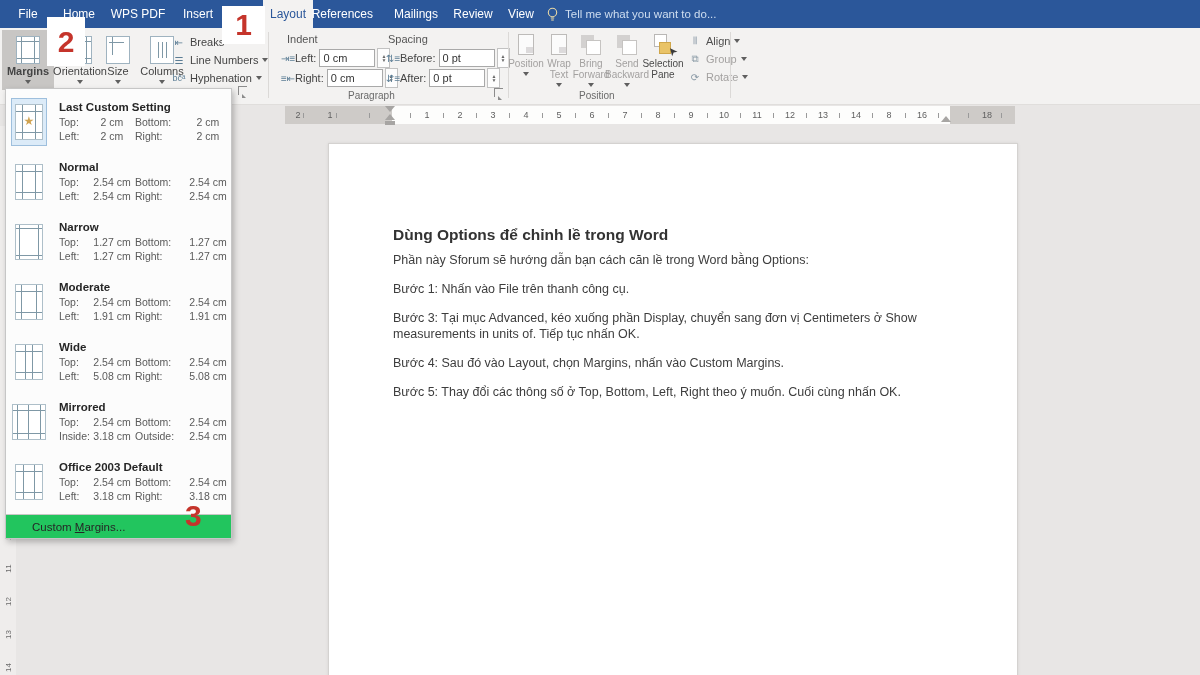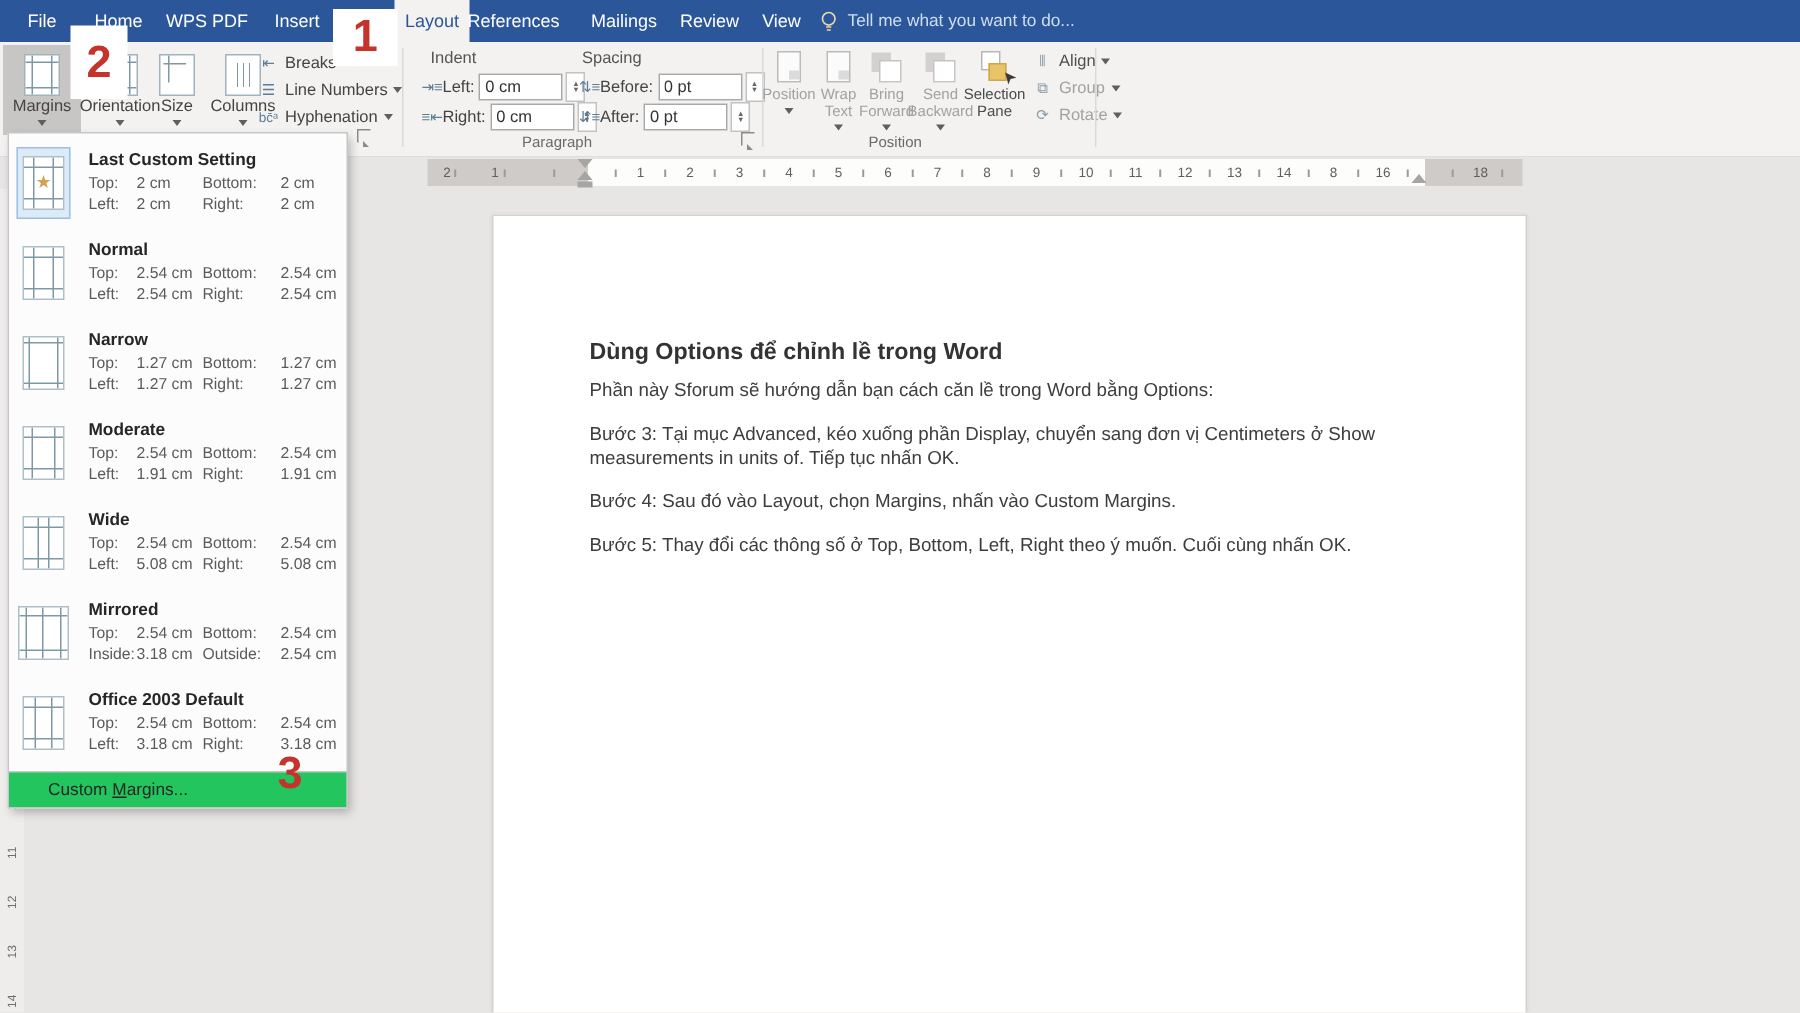--- a/index.html
+++ b/index.html
@@ -114,21 +114,21 @@
       background-image:linear-gradient(#7f98a6,#7f98a6),linear-gradient(#7f98a6,#7f98a6),
                        linear-gradient(#7f98a6,#7f98a6),linear-gradient(#7f98a6,#7f98a6),
                        linear-gradient(#7f98a6,#7f98a6);
       background-size:1px 100%,1px 100%,100% 1px,100% 1px,1px 100%;
       background-position:4px 0,27px 0,0 5px,0 28px,15px 0;}
   .mitem.icon-last .mi::after{content:"★";position:absolute;left:50%;top:50%;
       transform:translate(-50%,-55%);color:#d0a351;font-size:12px;}
   .mtxt{margin-left:12px;}
   .mname{display:block;font-size:11.5px;font-weight:bold;color:#262626;margin-bottom:2px;}
   .mrow{display:grid;grid-template-columns:32px 44px 52px 44px;font-size:10.5px;color:#5a5a5a;line-height:14px;}
-  .mrow .mv{text-align:left;padding-right:2px;}
+  .mrow .mv{text-align:center;padding-right:2px;}
   .cmrow{height:23px;margin-top:2px;border-top:1px solid #c9c7c5;background:#22c55e;
          display:flex;align-items:center;font-size:11.5px;color:#262626;cursor:default;}
   .cmrow span{margin-left:26px;}
   
   .annbox{position:absolute;background:#fff;z-index:20;display:flex;align-items:center;justify-content:center;}
   .annnum{font-size:30px;font-weight:bold;z-index:21;line-height:1;}
   
   .bulb{width:13px;height:15px;}
 </style>
 </head>
@@ -150,21 +150,21 @@
   <svg class="bulb" viewBox="0 0 13 15">
     <circle cx="6.5" cy="5.5" r="4.2" fill="none" stroke="#e9d9a6" stroke-width="1.1"></circle>
     <line x1="4.8" y1="11" x2="8.2" y2="11" stroke="#e9d9a6" stroke-width="1.1"></line>
     <line x1="5.2" y1="13" x2="7.8" y2="13" stroke="#e9d9a6" stroke-width="1.1"></line>
   </svg>
   <span>Tell me what you want to do...</span>
 </div>
 
 <div class="ribbon">
 
-  <div class="bigbtn pressed" style="left:2px;width:52px;">
+  <div class="bigbtn pressed" style="left:2px;width:52px;font-weight:bold;">
     <span class="pgicon"></span>
     <span class="blabel">Margins</span>
     <span class="arr"></span>
   </div>
   <div class="bigbtn" style="left:48px;width:64px;">
     <span class="pgicon"></span>
     <span class="blabel">Orientation</span>
     <span class="arr"></span>
   </div>
   <div class="bigbtn" style="left:100px;width:36px;">
@@ -288,20 +288,21 @@
   <div class="gsep" style="left:730px;"></div>
 </div>
 
 <div class="docarea"></div>
 <div class="page">
   <div class="doccontent">
     <p class="doctitle">Dùng Options để chỉnh lề trong Word</p>
     <div>
 
     <p class="docp">Phần này Sforum sẽ hướng dẫn bạn cách căn lề trong Word bằng Options:</p>
+        <p class="docp">Bước 1: Nhấn vào File trên thanh công cụ.</p>
         <p class="docp">Bước 3: Tại mục Advanced, kéo xuống phần Display, chuyển sang đơn vị Centimeters ở Show measurements in units of. Tiếp tục nhấn OK.</p>
         <p class="docp">Bước 4: Sau đó vào Layout, chọn Margins, nhấn vào Custom Margins.</p>
         <p class="docp">Bước 5: Thay đổi các thông số ở Top, Bottom, Left, Right theo ý muốn. Cuối cùng nhấn OK.</p>
       </div>
   </div>
 </div>
 
 <div class="hruler">
   <div class="hseg gray" style="width:107px;">
 

